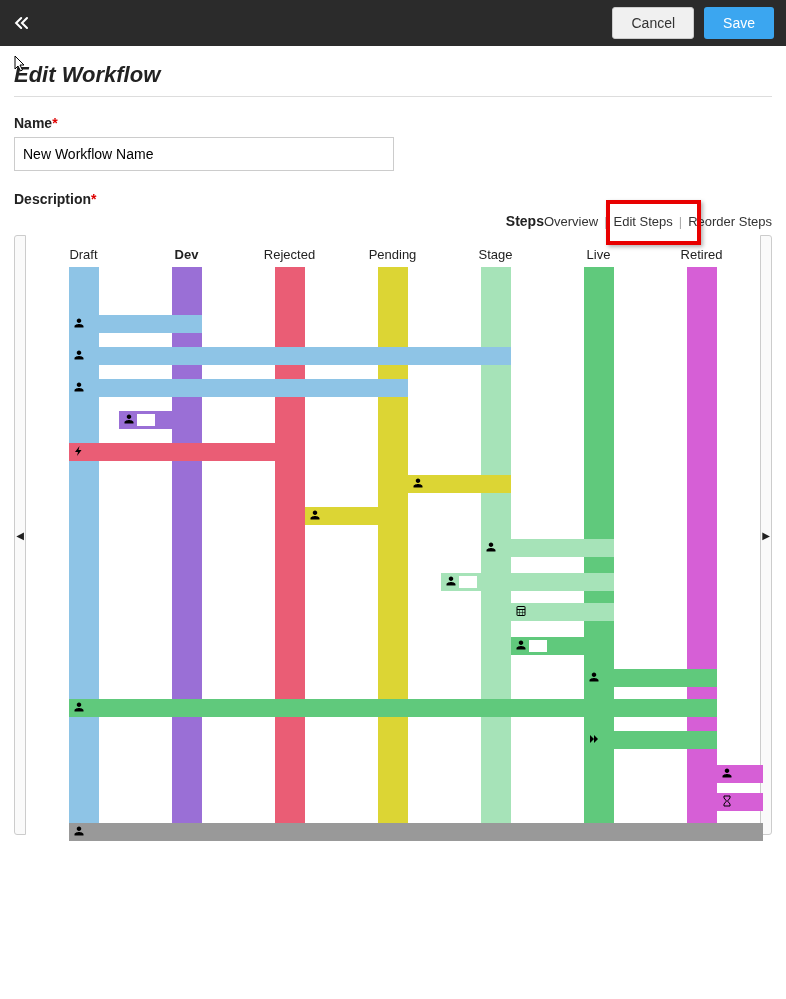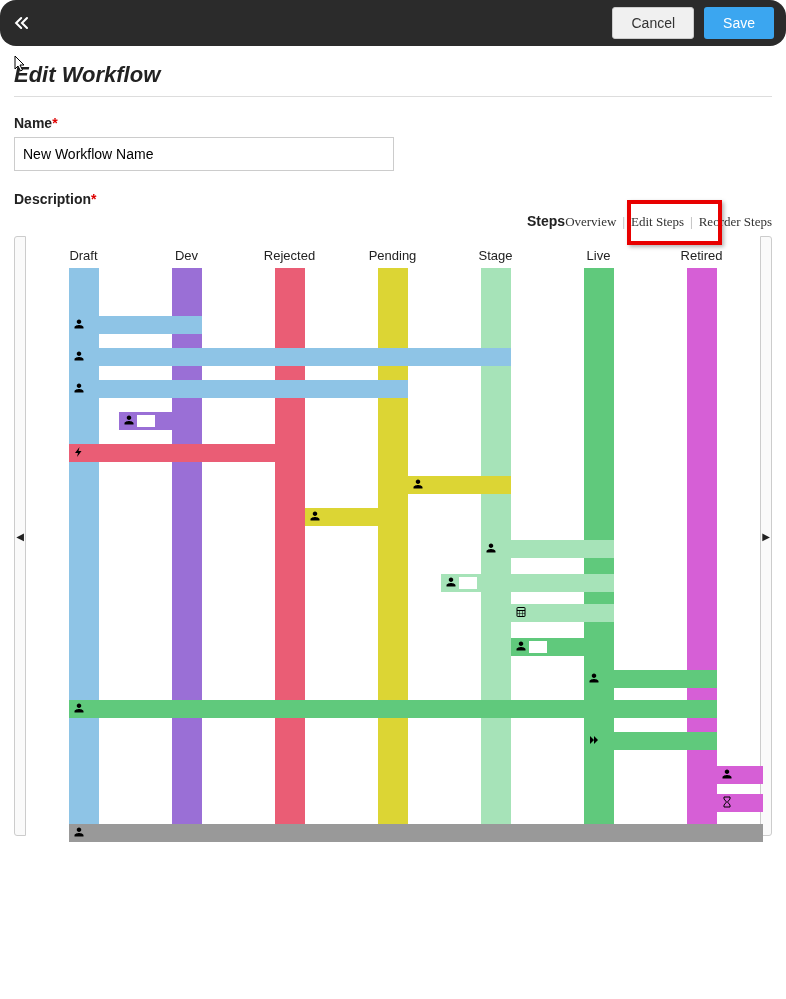--- a/index.html
+++ b/index.html
@@ -1,33 +1,33 @@
 <!DOCTYPE html>
 <html><head>
 <meta charset="utf-8">
 <style>
   * { box-sizing: border-box; }
   html, body { margin: 0; padding: 0; font-family: Arial, Helvetica, sans-serif; font-size: 14px; color: #222; background: #fff; }
-  .topbar { height: 46px; background: #2b2b2b; display: flex; align-items: center; justify-content: space-between; padding: 0 12px; border-radius: 16px; }
+  .topbar { height: 46px; background: #2b2b2b; display: flex; align-items: center; justify-content: space-between; padding: 0 12px; }
   .back-btn { color: #fff; cursor: pointer; display: flex; align-items: center; }
   .topbar-right { display: flex; gap: 10px; }
   .btn { padding: 7px 18px; border-radius: 3px; font-size: 14px; cursor: pointer; border: 1px solid transparent; }
   .btn-cancel { background: #f0f0f0; border-color: #ccc; color: #333; }
   .btn-save { background: #3ba6f0; color: #fff; }
   .content { padding: 12px 14px; }
   .cursor { position: absolute; top: 55px; left: 14px; pointer-events: none; }
   .page-title { font-size: 22px; font-weight: bold; margin: 4px 0 8px 0; font-style: italic; }
   .hr { border: none; border-top: 1px solid #ddd; margin: 4px 0 18px 0; }
   .field-label { font-weight: bold; margin-bottom: 6px; display: flex; align-items: flex-start; gap: 0; }
   .req { color: #d00; }
   .input-name { width: 380px; padding: 8px; border: 1px solid #ccc; font-size: 14px; margin-bottom: 20px; }
   .input-desc { width: 100%; padding: 8px; border: 1px solid #ccc; font-size: 14px; margin-bottom: 24px; }
   .steps-header { display: flex; align-items: baseline; justify-content: flex-end; margin-bottom: 6px; }
   .steps-title { font-weight: bold; }
-  .steps-links { font-size: 13px; display: flex; align-items: center; gap: 6px; position: relative; font-family: Liberation Serif, serif; }
+  .steps-links { font-size: 13px; display: flex; align-items: center; gap: 6px; position: relative; }
   .steps-link { cursor: pointer; color: #333; }
   .sep { color: #aaa; }
   .highlight-box { position: absolute; border: 4px solid #e80000; width: 95px; height: 45px; top: -14px; left: 62px; box-shadow: 2px 2px 4px rgba(0,0,0,0.3); pointer-events: none; }
   .chart-wrap { display: flex; align-items: stretch; height: 600px; }
   .arrow-col { width: 12px; border: 1px solid #ccc; background: #fafafa; display: flex; align-items: center; justify-content: center; font-size: 10px; cursor: pointer; }
   .arrow-col.left { border-radius: 3px 0 0 3px; }
   .arrow-col.right { border-radius: 0 3px 3px 0; }
   .chart { flex: 1; position: relative; margin: 12px 6px; }
   .col-labels { display: flex; position: absolute; top: 0; left: 0; right: 0; height: 18px; }
   .col-label { text-align: center; font-size: 13px; padding-top: 0; }
@@ -83,21 +83,21 @@
       <span class="steps-link">Reorder Steps</span>
       <div class="highlight-box"></div>
     </div>
   </div>
 
   <div class="chart-wrap">
     <div class="arrow-col left">◀</div>
     <div class="chart" id="chart">
       <div class="col-labels" id="col-labels">
           <div class="col-label" style="width: 103px;">Draft</div>
-          <div class="col-label" style="width: 103px;">Dev</div>
+          <div class="col-label" style="width: 103px; font-weight: bold;">Dev</div>
           <div class="col-label" style="width: 103px;">Rejected</div>
           <div class="col-label" style="width: 103px;">Pending</div>
           <div class="col-label" style="width: 103px;">Stage</div>
           <div class="col-label" style="width: 103px;">Live</div>
           <div class="col-label" style="width: 103px;">Retired</div>
         </div>
       <div class="cols" id="cols">
           <div class="col" style="width: 103px;">
             <div class="col-bar" style="background: rgb(142, 196, 230);"></div>
           </div>

